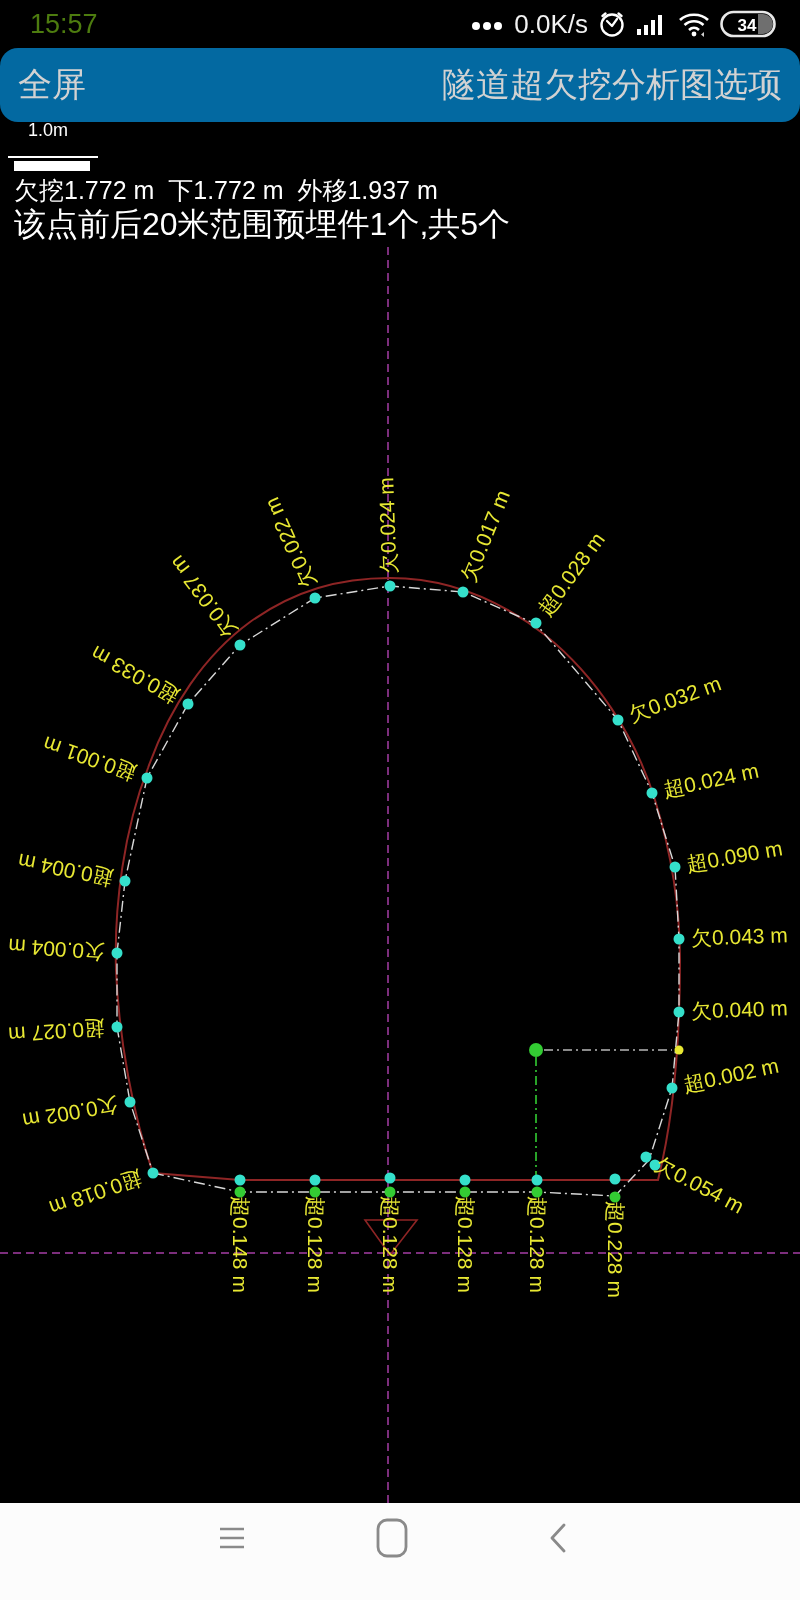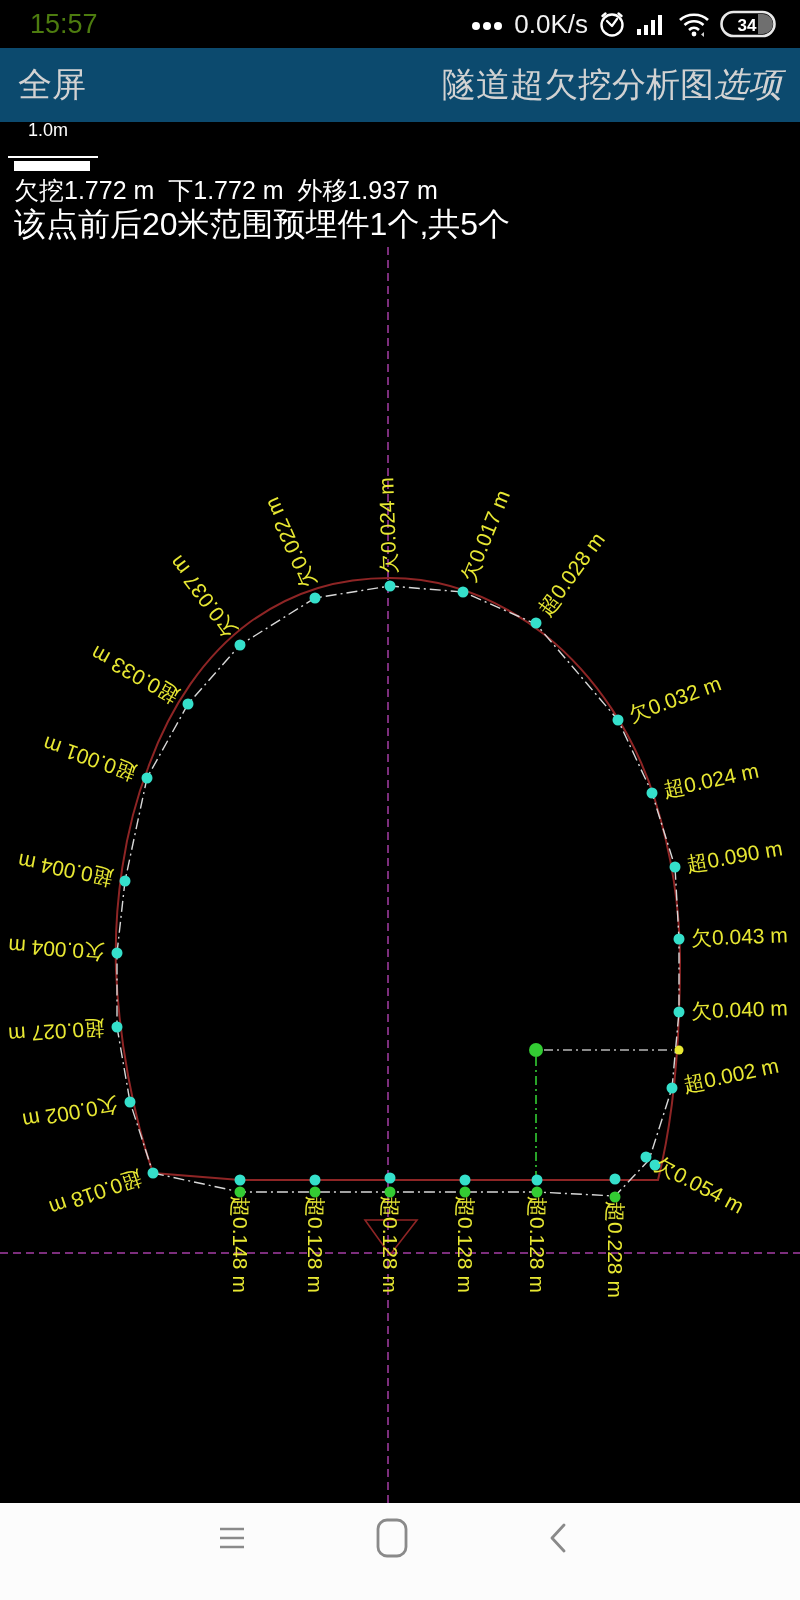--- a/index.html
+++ b/index.html
@@ -9,25 +9,25 @@
 
   
   #statusbar{left:0;top:0;width:800px;height:48px;background:#000;color:#fff;
     display:flex;align-items:center;justify-content:space-between;}
   #sb-time{margin-left:30px;font-size:27px;color:#4d7c0f;}
   #sb-right{display:flex;align-items:center;gap:9px;margin-right:22px;}
   #sb-speed{font-size:26px;color:#f2f2f2;}
   .sb-icon{display:block;}
 
   
-  #toolbar{left:0;top:48px;width:800px;height:74px;background:#0c4a6e;color:#d2d2d2;
-    display:flex;align-items:center;}
+  #toolbar{left:0;top:48px;width:800px;height:74px;background:#0369a1;color:#d2d2d2;
+    display:flex;align-items:center;border-radius:18px;}
   #tb-left{margin-left:18px;font-size:34px;}
   #tb-title{flex:1;text-align:right;font-size:34px;}
-  #tb-right{margin-right:18px;font-size:34px;font-style:italic;}
+  #tb-right{margin-right:18px;font-size:34px;}
 
   
   #scale-label{left:28px;top:120px;font-size:18px;color:#fff;}
   #scale-line{left:8px;top:156px;width:90px;height:2px;background:#fff;}
   #scale-bar{left:14px;top:161px;width:76px;height:10px;background:#fff;}
   #chainage{left:100px;top:132px;font-size:31px;color:#fff;white-space:nowrap;}
   #chainage .gap{display:inline-block;width:38px;}
   #info-line2{left:14px;top:174px;font-size:25px;color:#fff;white-space:pre;}
   #info-line3{left:14px;top:203px;font-size:32px;color:#fff;white-space:pre;}
 

